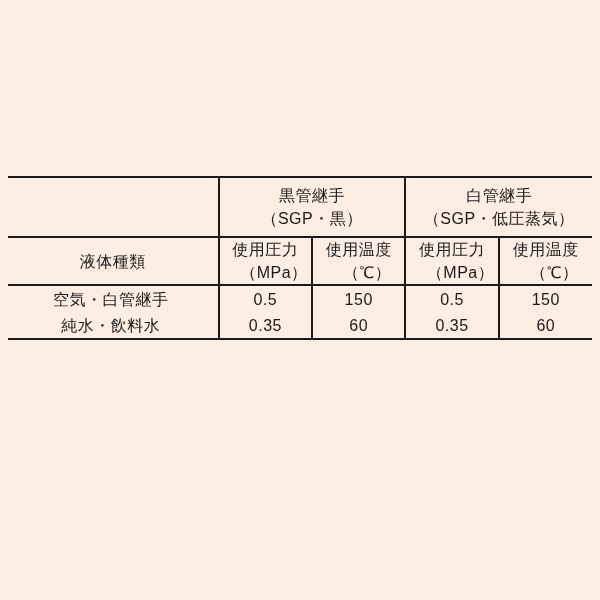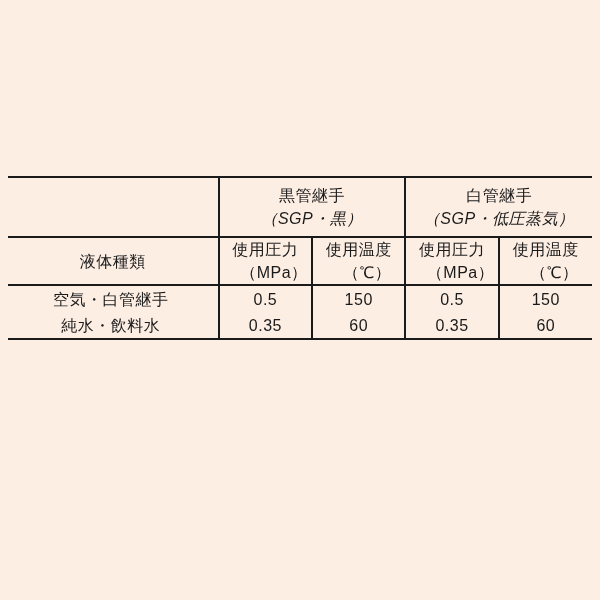--- a/index.html
+++ b/index.html
@@ -57,21 +57,20 @@
   }
   .hdr-group {
     height: 60px;
     font-size: 17px;
   }
   .hdr-group .line1 {
     display: block;
   }
   .hdr-group .line2 {
     display: block;
-    font-style: italic;
   }
   .hdr-sub {
     height: 46px;
     font-size: 16px;
   }
   .hdr-sub .line1 { display: block; }
   .hdr-sub .line2 { display: block; margin-left: 17px; }
   .row-data td {
     height: 26px;
     font-size: 16px;

